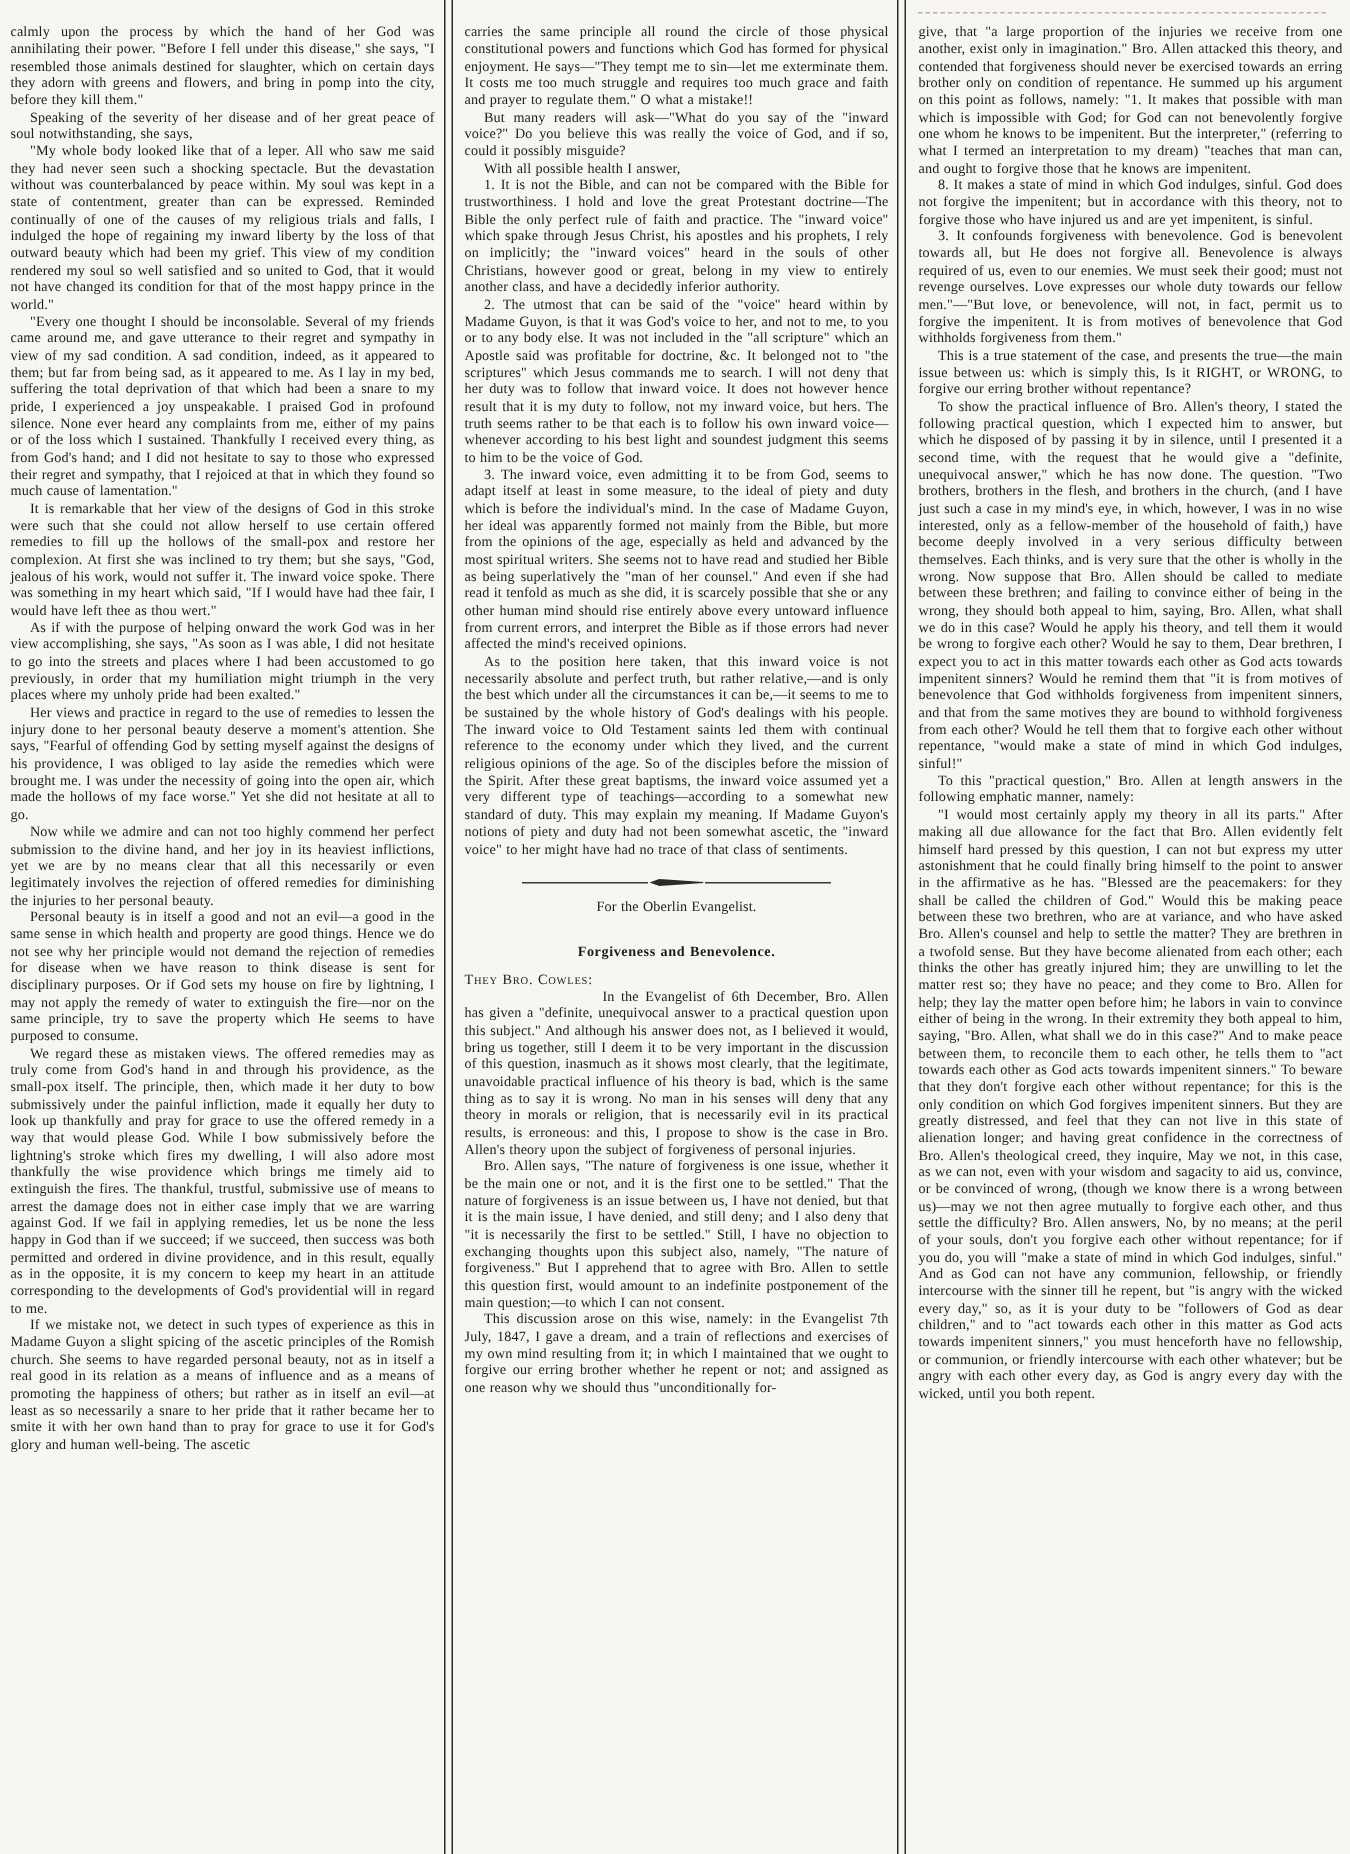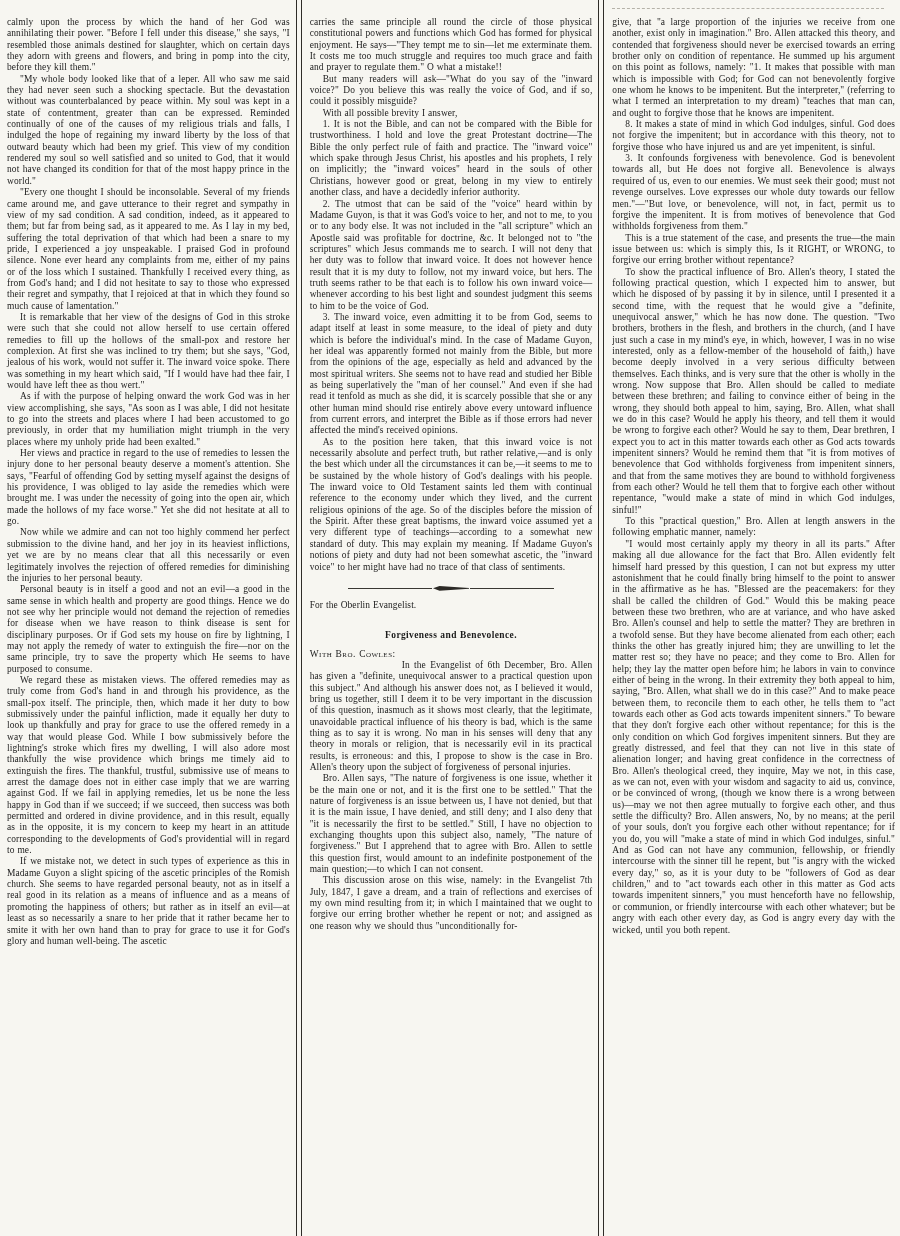--- a/index.html
+++ b/index.html
@@ -31,21 +31,21 @@
     text-indent: 13px;
     text-align: justify;
     font-size: 9.45px;
     line-height: 11.35px;
     letter-spacing: 0.1px;
     word-spacing: 0.4px;
   }
   p.cont { text-indent: 0; }
   p.letter-first { text-indent: 92px; }
   .credit {
-    text-indent: 0;
+    text-align: center; text-indent: 0;
     margin: 8px 0 2px 0;
   }
   .art-title {
     text-align: center; text-indent: 0;
     font-weight: bold; letter-spacing: 0.4px;
     margin: 19px 0 7px 0;
   }
   .salutation {
     text-indent: 0;
     font-variant: small-caps;
@@ -68,51 +68,52 @@
   }
 </style>
 </head>
 <body>
 
 <div class="page">
   <div class="scan-artifact"></div>
 
   <div class="col">
     <p class="cont">calmly upon the process by which the hand of her God was annihilating their power. "Before I fell under this disease," she says, "I resembled those animals destined for slaughter, which on certain days they adorn with greens and flowers, and bring in pomp into the city, before they kill them."</p>
+    <p>Speaking of the severity of her disease and of her great peace of soul notwithstanding, she says,</p>
     <p>"My whole body looked like that of a leper. All who saw me said they had never seen such a shocking spectacle. But the devastation without was counterbalanced by peace within. My soul was kept in a state of contentment, greater than can be expressed. Reminded continually of one of the causes of my religious trials and falls, I indulged the hope of regaining my inward liberty by the loss of that outward beauty which had been my grief. This view of my condition rendered my soul so well satisfied and so united to God, that it would not have changed its condition for that of the most happy prince in the world."</p>
     <p>"Every one thought I should be inconsolable. Several of my friends came around me, and gave utterance to their regret and sympathy in view of my sad condition. A sad condition, indeed, as it appeared to them; but far from being sad, as it appeared to me. As I lay in my bed, suffering the total deprivation of that which had been a snare to my pride, I experienced a joy unspeakable. I praised God in profound silence. None ever heard any complaints from me, either of my pains or of the loss which I sustained. Thankfully I received every thing, as from God's hand; and I did not hesitate to say to those who expressed their regret and sympathy, that I rejoiced at that in which they found so much cause of lamentation."</p>
     <p>It is remarkable that her view of the designs of God in this stroke were such that she could not allow herself to use certain offered remedies to fill up the hollows of the small-pox and restore her complexion. At first she was inclined to try them; but she says, "God, jealous of his work, would not suffer it. The inward voice spoke. There was something in my heart which said, "If I would have had thee fair, I would have left thee as thou wert."</p>
     <p>As if with the purpose of helping onward the work God was in her view accomplishing, she says, "As soon as I was able, I did not hesitate to go into the streets and places where I had been accustomed to go previously, in order that my humiliation might triumph in the very places where my unholy pride had been exalted."</p>
     <p>Her views and practice in regard to the use of remedies to lessen the injury done to her personal beauty deserve a moment's attention. She says, "Fearful of offending God by setting myself against the designs of his providence, I was obliged to lay aside the remedies which were brought me. I was under the necessity of going into the open air, which made the hollows of my face worse." Yet she did not hesitate at all to go.</p>
     <p>Now while we admire and can not too highly commend her perfect submission to the divine hand, and her joy in its heaviest inflictions, yet we are by no means clear that all this necessarily or even legitimately involves the rejection of offered remedies for diminishing the injuries to her personal beauty.</p>
     <p>Personal beauty is in itself a good and not an evil—a good in the same sense in which health and property are good things. Hence we do not see why her principle would not demand the rejection of remedies for disease when we have reason to think disease is sent for disciplinary purposes. Or if God sets my house on fire by lightning, I may not apply the remedy of water to extinguish the fire—nor on the same principle, try to save the property which He seems to have purposed to consume.</p>
     <p>We regard these as mistaken views. The offered remedies may as truly come from God's hand in and through his providence, as the small-pox itself. The principle, then, which made it her duty to bow submissively under the painful infliction, made it equally her duty to look up thankfully and pray for grace to use the offered remedy in a way that would please God. While I bow submissively before the lightning's stroke which fires my dwelling, I will also adore most thankfully the wise providence which brings me timely aid to extinguish the fires. The thankful, trustful, submissive use of means to arrest the damage does not in either case imply that we are warring against God. If we fail in applying remedies, let us be none the less happy in God than if we succeed; if we succeed, then success was both permitted and ordered in divine providence, and in this result, equally as in the opposite, it is my concern to keep my heart in an attitude corresponding to the developments of God's providential will in regard to me.</p>
     <p>If we mistake not, we detect in such types of experience as this in Madame Guyon a slight spicing of the ascetic principles of the Romish church. She seems to have regarded personal beauty, not as in itself a real good in its relation as a means of influence and as a means of promoting the happiness of others; but rather as in itself an evil—at least as so necessarily a snare to her pride that it rather became her to smite it with her own hand than to pray for grace to use it for God's glory and human well-being. The ascetic</p>
   </div>
 
   <div class="col-rule"></div>
 
   <div class="col">
     <p class="cont">carries the same principle all round the circle of those physical constitutional powers and functions which God has formed for physical enjoyment. He says—"They tempt me to sin—let me exterminate them. It costs me too much struggle and requires too much grace and faith and prayer to regulate them." O what a mistake!!</p>
     <p>But many readers will ask—"What do you say of the "inward voice?" Do you believe this was really the voice of God, and if so, could it possibly misguide?</p>
-    <p>With all possible brevity I answer,</p>
+    <p>With all possible health I answer,</p>
     <p>1. It is not the Bible, and can not be compared with the Bible for trustworthiness. I hold and love the great Protestant doctrine—The Bible the only perfect rule of faith and practice. The "inward voice" which spake through Jesus Christ, his apostles and his prophets, I rely on implicitly; the "inward voices" heard in the souls of other Christians, however good or great, belong in my view to entirely another class, and have a decidedly inferior authority.</p>
     <p>2. The utmost that can be said of the "voice" heard within by Madame Guyon, is that it was God's voice to her, and not to me, to you or to any body else. It was not included in the "all scripture" which an Apostle said was profitable for doctrine, &amp;c. It belonged not to "the scriptures" which Jesus commands me to search. I will not deny that her duty was to follow that inward voice. It does not however hence result that it is my duty to follow, not my inward voice, but hers. The truth seems rather to be that each is to follow his own inward voice—whenever according to his best light and soundest judgment this seems to him to be the voice of God.</p>
     <p>3. The inward voice, even admitting it to be from God, seems to adapt itself at least in some measure, to the ideal of piety and duty which is before the individual's mind. In the case of Madame Guyon, her ideal was apparently formed not mainly from the Bible, but more from the opinions of the age, especially as held and advanced by the most spiritual writers. She seems not to have read and studied her Bible as being superlatively the "man of her counsel." And even if she had read it tenfold as much as she did, it is scarcely possible that she or any other human mind should rise entirely above every untoward influence from current errors, and interpret the Bible as if those errors had never affected the mind's received opinions.</p>
     <p>As to the position here taken, that this inward voice is not necessarily absolute and perfect truth, but rather relative,—and is only the best which under all the circumstances it can be,—it seems to me to be sustained by the whole history of God's dealings with his people. The inward voice to Old Testament saints led them with continual reference to the economy under which they lived, and the current religious opinions of the age. So of the disciples before the mission of the Spirit. After these great baptisms, the inward voice assumed yet a very different type of teachings—according to a somewhat new standard of duty. This may explain my meaning. If Madame Guyon's notions of piety and duty had not been somewhat ascetic, the "inward voice" to her might have had no trace of that class of sentiments.</p>
 
     <div class="divider">
       <div class="line"></div>
       <div class="orn"></div>
       <div class="line"></div>
     </div>
 
     <p class="credit">For the Oberlin Evangelist.</p>
     <p class="art-title">Forgiveness and Benevolence.</p>
-    <p class="salutation">With Bro. Cowles:</p>
+    <p class="salutation">They Bro. Cowles:</p>
     <p class="cont letter-first">In the Evangelist of 6th December, Bro. Allen has given a "definite, unequivocal answer to a practical question upon this subject." And although his answer does not, as I believed it would, bring us together, still I deem it to be very important in the discussion of this question, inasmuch as it shows most clearly, that the legitimate, unavoidable practical influence of his theory is bad, which is the same thing as to say it is wrong. No man in his senses will deny that any theory in morals or religion, that is necessarily evil in its practical results, is erroneous: and this, I propose to show is the case in Bro. Allen's theory upon the subject of forgiveness of personal injuries.</p>
     <p>Bro. Allen says, "The nature of forgiveness is one issue, whether it be the main one or not, and it is the first one to be settled." That the nature of forgiveness is an issue between us, I have not denied, but that it is the main issue, I have denied, and still deny; and I also deny that "it is necessarily the first to be settled." Still, I have no objection to exchanging thoughts upon this subject also, namely, "The nature of forgiveness." But I apprehend that to agree with Bro. Allen to settle this question first, would amount to an indefinite postponement of the main question;—to which I can not consent.</p>
     <p>This discussion arose on this wise, namely: in the Evangelist 7th July, 1847, I gave a dream, and a train of reflections and exercises of my own mind resulting from it; in which I maintained that we ought to forgive our erring brother whether he repent or not; and assigned as one reason why we should thus "unconditionally for-</p>
   </div>
 
   <div class="col-rule"></div>
 
   <div class="col">
     <p class="cont">give, that "a large proportion of the injuries we receive from one another, exist only in imagination." Bro. Allen attacked this theory, and contended that forgiveness should never be exercised towards an erring brother only on condition of repentance. He summed up his argument on this point as follows, namely: "1. It makes that possible with man which is impossible with God; for God can not benevolently forgive one whom he knows to be impenitent. But the interpreter," (referring to what I termed an interpretation to my dream) "teaches that man can, and ought to forgive those that he knows are impenitent.</p>
     <p>8. It makes a state of mind in which God indulges, sinful. God does not forgive the impenitent; but in accordance with this theory, not to forgive those who have injured us and are yet impenitent, is sinful.</p>

